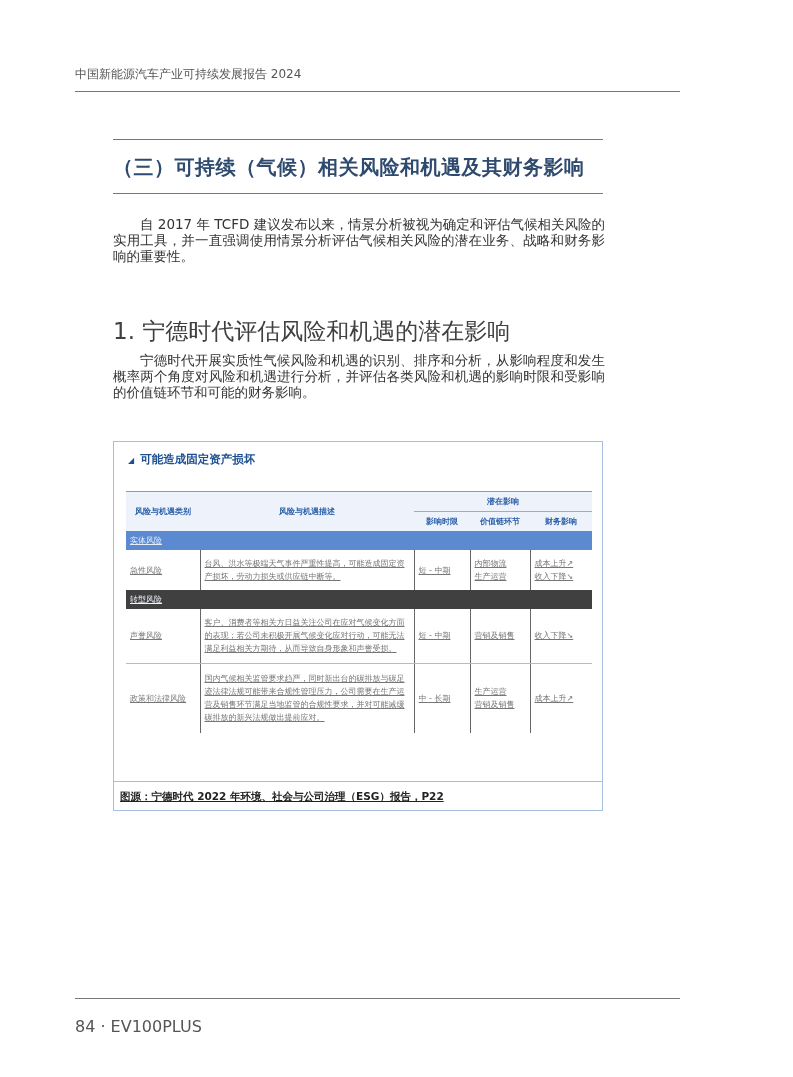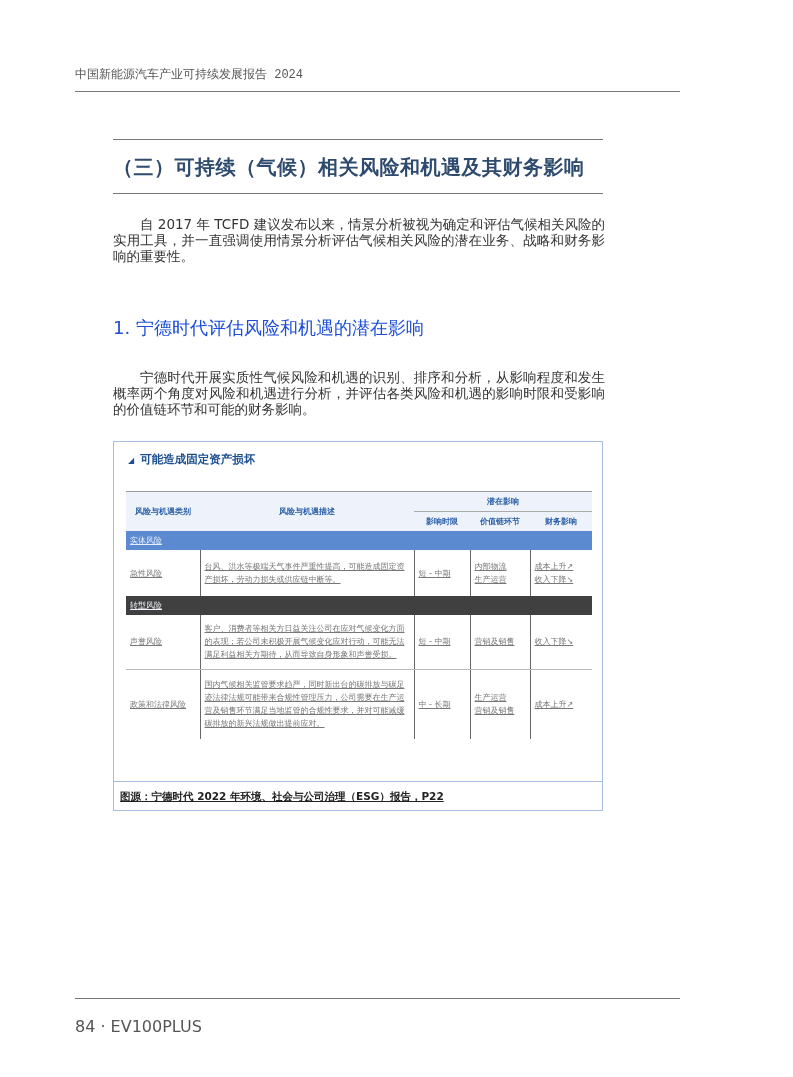--- a/index.html
+++ b/index.html
@@ -1,21 +1,21 @@
 <!DOCTYPE html>
 <html><head>
 <meta charset="utf-8">
 <style>
   html,body{margin:0;padding:0;background:#fff;}
   body{width:793px;height:1077px;position:relative;font-family:"DejaVu Sans","Liberation Sans",sans-serif;color:#333;overflow:hidden;}
-  .running-header{position:absolute;left:75px;top:66px;font-size:12px;color:#555;font-family:Liberation Mono, monospace;}
+  .running-header{position:absolute;left:75px;top:66px;font-size:12px;color:#555;}
   .hr{position:absolute;height:1px;background:#777;}
   .section-title{position:absolute;left:113px;top:154px;font-size:20px;font-weight:bold;color:#2e4a6e;letter-spacing:0.5px;}
   .para{position:absolute;left:113px;width:492px;font-size:13.5px;line-height:16px;color:#333;text-indent:27px;text-align:justify;}
-  .subheading{position:absolute;left:113px;top:316px;font-size:18px;color:#1d4ed8;}
+  .subheading{position:absolute;left:113px;top:316px;font-size:23px;color:#404040;}
   .case-box{position:absolute;left:113px;top:441px;width:490px;height:370px;border:1px solid #a9bde0;box-sizing:border-box;}
   .case-title{height:36px;line-height:36px;padding-left:8px;font-size:14px;font-weight:bold;color:#222;border-bottom:2px solid #a9bde0;}
   .figure{position:relative;height:304px;}
   .fig-heading{position:absolute;left:14px;top:10px;font-size:11.5px;font-weight:bold;color:#1d4f91;}
   .fig-heading .tri{font-size:8px;margin-right:6px;color:#1d4f91;}
   .risk-table{position:absolute;left:12px;top:49px;width:466px;border-collapse:collapse;font-size:8px;color:#777;}
   .risk-table th{font-weight:bold;color:#2a5ea8;background:#eef3fb;font-size:8px;padding:4px 2px;}
   .risk-table td{padding:3px 4px;line-height:13px;vertical-align:middle;text-decoration:underline;}
   .top-rule{border-top:1.5px solid #999;}
   .sub-rule{border-bottom:1px solid #aaa;}
@@ -33,21 +33,21 @@
 <div class="hr" style="left:75px;top:91px;width:605px;"></div>
 
 <div class="hr" style="left:113px;top:139px;width:490px;"></div>
 <div class="section-title">（三）可持续（气候）相关风险和机遇及其财务影响</div>
 <div class="hr" style="left:113px;top:193px;width:490px;"></div>
 
 <div class="para" style="top:216px;">自 2017 年 TCFD 建议发布以来，情景分析被视为确定和评估气候相关风险的实用工具，并一直强调使用情景分析评估气候相关风险的潜在业务、战略和财务影响的重要性。</div>
 
 <div class="subheading">1. 宁德时代评估风险和机遇的潜在影响</div>
 
-<div class="para" style="top:371px;font-family:Liberation Mono, monospace;">宁德时代开展实质性气候风险和机遇的识别、排序和分析，从影响程度和发生概率两个角度对风险和机遇进行分析，并评估各类风险和机遇的影响时限和受影响的价值链环节和可能的财务影响。</div>
+<div class="para" style="top:352px;">宁德时代开展实质性气候风险和机遇的识别、排序和分析，从影响程度和发生概率两个角度对风险和机遇进行分析，并评估各类风险和机遇的影响时限和受影响的价值链环节和可能的财务影响。</div>
 
 <div class="case-box">
   <div class="figure">
     <div class="fig-heading">
       <span class="tri">◢</span><span>可能造成固定资产损坏</span>
     </div>
     <table class="risk-table">
       <thead>
         <tr class="top-rule">
           <th rowspan="2" style="width:70px;">风险与机遇类别</th>
@@ -57,21 +57,21 @@
         <tr>
           <th style="width:52px;margin-top:24px;">影响时限</th>
           <th style="width:56px;">价值链环节</th>
           <th>财务影响</th>
         </tr>
       </thead>
       <tbody>
         <tr class="cat-physical">
           <td colspan="5">实体风险</td>
         </tr>
-        <tr style="height:46px;">
+        <tr style="height:40px;">
           <td>急性风险</td>
           <td class="vline">台风、洪水等极端天气事件严重性提高，可能造成固定资产损坏，劳动力损失或供应链中断等。</td>
           <td class="vline">短 - 中期</td>
           <td class="vline" style="white-space:pre-line;">内部物流
 生产运营</td>
           <td class="vline" style="white-space:pre-line;">成本上升↗
 收入下降↘</td>
         </tr>
         <tr class="cat-transition">
           <td colspan="5">转型风险</td>

